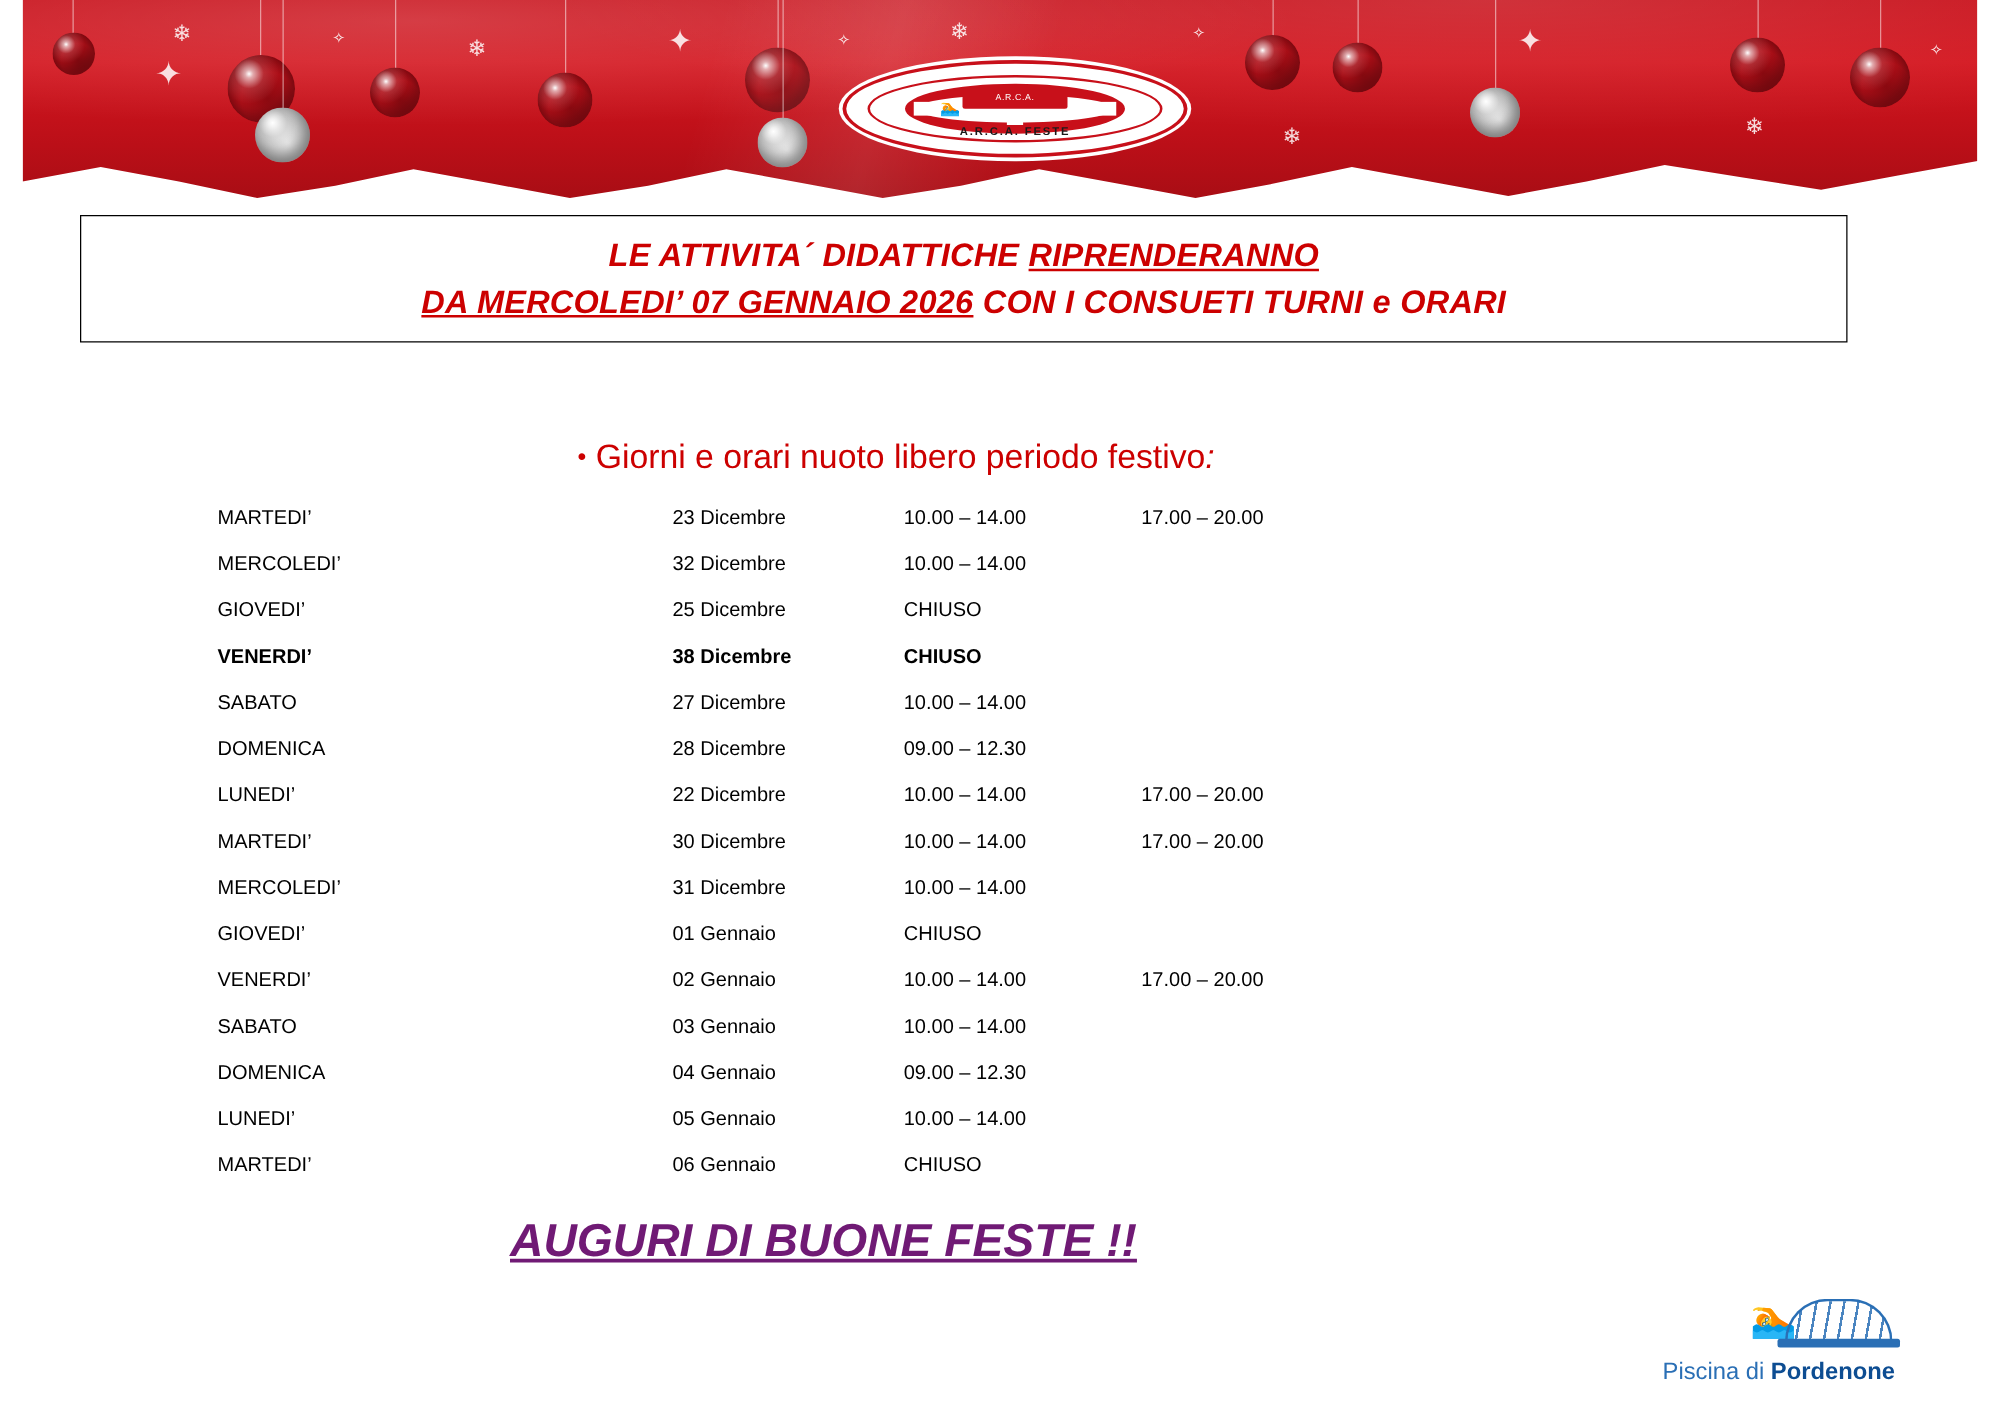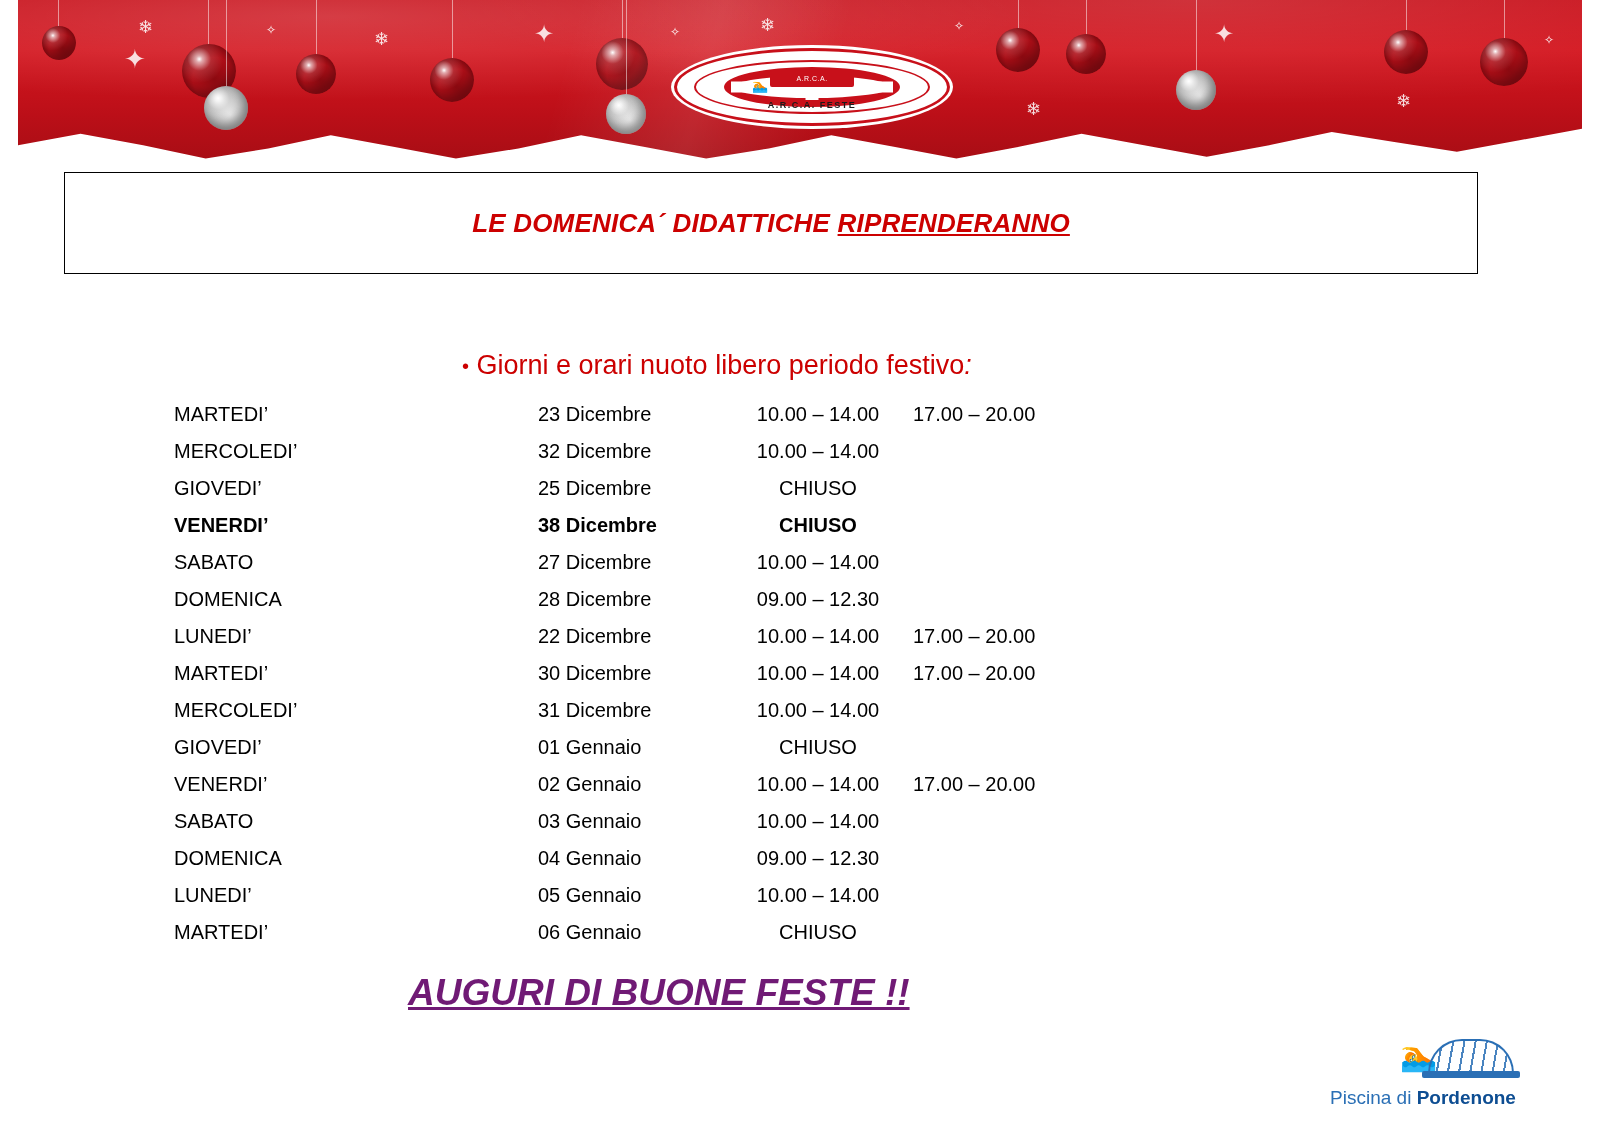--- a/index.html
+++ b/index.html
@@ -215,31 +215,31 @@
 
   
   .schedule {
     position: absolute;
     left: 174px;
     top: 396px;
     width: 1000px;
     border-collapse: collapse;
   }
   .schedule td {
-    font-size: 20px;
+    font-size: 16px;
     color: #000000;
     padding: 0;
     height: 37px;
     vertical-align: middle;
     white-space: nowrap;
     margin-top: 23px;
   }
   .col-day   { width: 364px; }
   .col-date  { width: 185px; }
-  .col-slot1 { width: 190px; text-align: center; }
+  .col-slot1 { width: 190px; }
   .col-slot2 { width: 261px; }
   .closed {
     color: #e00000;
     padding-left: 12px;
   }
   .bold-row td { font-weight: bold; }
 
   
   .greeting {
     position: absolute;
@@ -375,21 +375,24 @@
       </div>
       <div class="logo-badge">A.R.C.A.</div>
       <div class="swimmer">🏊</div>
       <div class="logo-text">A.R.C.A. FESTE</div>
     </div>
   </div>
 </div>
 
 <div class="notice">
   <div class="notice-line">
-    <span>LE DOMENICA´ DIDATTICHE </span><span class="u">RIPRENDERANNO</span>
+    <span>LE ATTIVITA´ DIDATTICHE </span><span class="u">RIPRENDERANNO</span>
+  </div>
+  <div class="notice-line">
+    <span class="u">DA MERCOLEDI’ 07 GENNAIO 2026</span><span class="dark"> CON I CONSUETI TURNI e ORARI</span>
   </div>
 </div>
 
 <div class="section-title">
   <span class="bullet">•</span><span> Giorni e orari nuoto libero periodo festivo</span><span class="tail">:</span>
 </div>
 
 <table class="schedule">
   <tbody>
       <tr>

